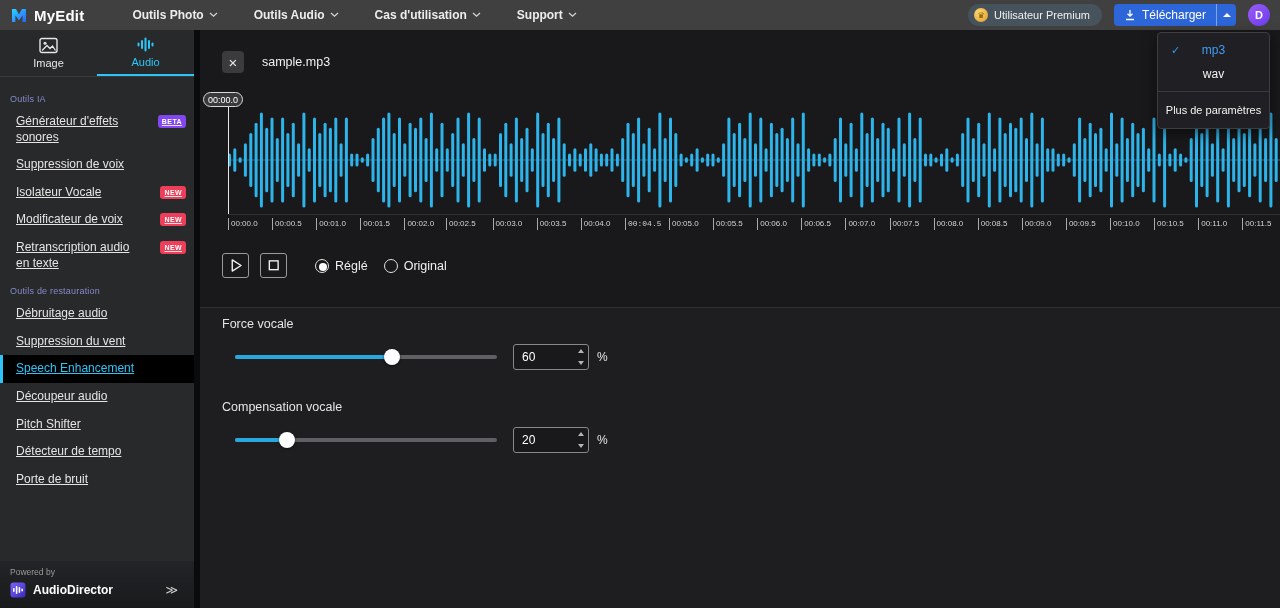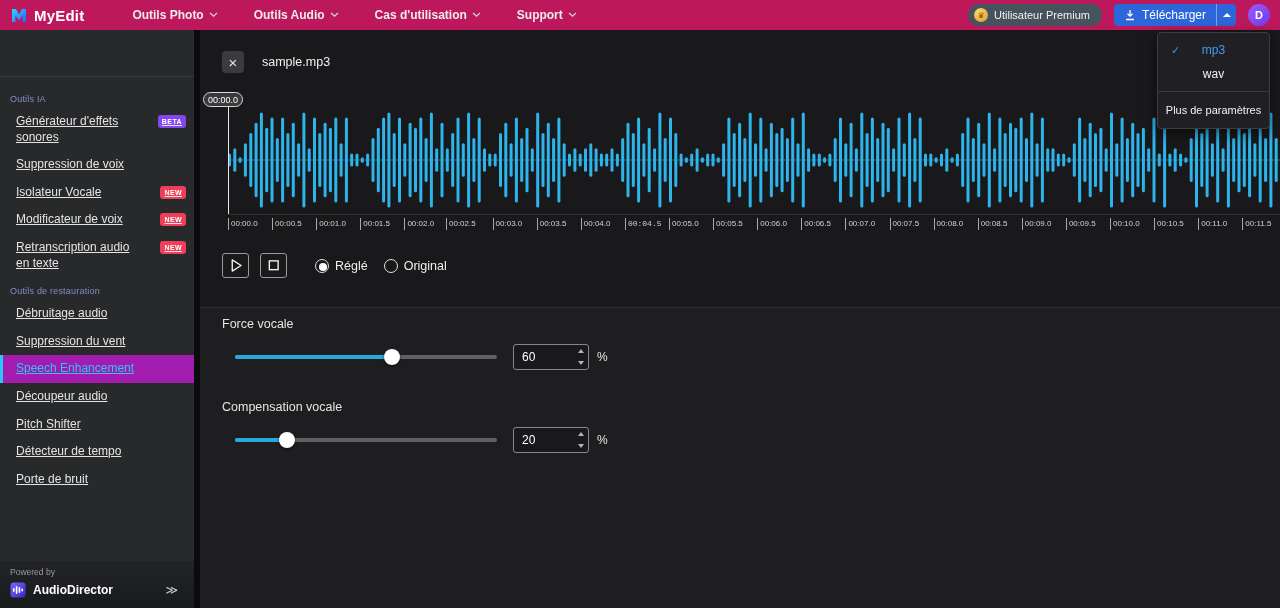--- a/index.html
+++ b/index.html
@@ -1,20 +1,20 @@
 <!DOCTYPE html>
 <html><head>
 <meta charset="utf-8">
 <style>
   * { margin:0; padding:0; box-sizing:border-box; }
   html,body { width:1280px; height:608px; overflow:hidden; background:#000; 
               font-family:"Liberation Sans", sans-serif; }
 
   
-  .topbar { height:30px; background:#be185d; display:flex; align-items:center; padding:0 10px; position:relative; z-index:5; }
+  .topbar { height:30px; background:#404040; display:flex; align-items:center; padding:0 10px; position:relative; z-index:5; }
   .brand { display:flex; align-items:center; gap:6px; }
   .brand-name { color:#fff; font-size:15px; font-weight:bold; letter-spacing:.2px; }
   .topnav { display:flex; gap:36px; margin-left:48px; }
   .nav-item { display:flex; align-items:center; gap:5px; color:#ececec; font-size:12px; font-weight:600; cursor:pointer; }
   .top-right { margin-left:auto; display:flex; align-items:center; gap:12px; }
   .premium-btn { height:22px; border-radius:11px; background:#46535c; display:flex; align-items:center; gap:6px; padding:0 12px 0 6px; color:#f0f0f0; font-size:11px; }
   .coin { width:14px; height:14px; border-radius:50%; background:radial-gradient(circle at 35% 30%, #ffd76e, #dd9a2b); display:flex; align-items:center; justify-content:center; font-size:8px; color:#7a5200; }
   .dl-btn { display:flex; height:22px; border-radius:4px; overflow:hidden; }
   .dl-main { background:#2d66d9; display:flex; align-items:center; gap:6px; padding:0 10px; color:#fff; font-size:12px; }
   .dl-caret { width:20px; background:#2d66d9; border-left:1px solid rgba(255,255,255,.4); display:flex; align-items:center; justify-content:center; }
@@ -28,21 +28,21 @@
   .main { flex:1; background:#19191b; position:relative; overflow:hidden; }
 
   
   .tabs { height:47px; display:flex; border-bottom:1px solid #3a3b3d; }
   .tab { flex:1; display:flex; flex-direction:column; align-items:center; justify-content:center; gap:3px; font-size:11px; color:#e6e6e6; cursor:pointer; }
   .tab.active { color:#2cc5f8; border-bottom:2px solid #2cc5f8; }
   .side-nav { flex:1; padding-top:8px; overflow:hidden; }
   .sec-title { padding:9px 10px 4px 10px; font-size:9px; color:#828cc8; letter-spacing:.2px; }
   .side-item { display:flex; align-items:flex-start; gap:6px; padding:6px 8px 6px 16px; color:#e4e4e4; font-size:12px; line-height:1.3; cursor:pointer;text-decoration:underline; }
   .side-item .side-label { max-width:128px; }
-  .side-item.active { color:#2cc5f8; background:#a21caf; border-left:3px solid #2cc5f8; padding-left:13px; }
+  .side-item.active { color:#2cc5f8; background:#000000; border-left:3px solid #2cc5f8; padding-left:13px; }
   .badge { margin-left:auto; margin-top:1px; font-size:7px; font-weight:bold; color:#fff; border-radius:3px; padding:2px 4px; letter-spacing:.4px; }
   .badge.beta { background:#8347f2; }
   .badge.new { background:#ee3e59; }
   .powered { background:linear-gradient(#232427,#191a1c); padding:6px 10px 10px 10px;margin-top:12px; }
   .powered-label { font-size:8.5px; color:#9a9a9a; margin-bottom:5px; }
   .powered-row { display:flex; align-items:center; gap:7px; }
   .ad-name { color:#fff; font-size:12px; font-weight:bold; }
   .chevrons { margin-left:auto; margin-right:6px; color:#cfcfcf; font-size:12px; }
 
   
@@ -145,20 +145,40 @@
         <span class="tri-up-w"></span>
       </div>
     </div>
     <div class="avatar">D</div>
   </div>
 </header>
 
 <div class="layout">
   <aside class="sidebar">
     <div class="tabs">
+      <div class="tab">
+        <svg width="19" height="17" viewBox="0 0 19 17">
+          <rect x="1" y="1.5" width="17" height="14" rx="2" fill="none" stroke="#e6e6e6" stroke-width="1.4"></rect>
+          <circle cx="6" cy="6.2" r="1.5" fill="#e6e6e6"></circle>
+          <path d="M3 13.5 L8 8.5 L11 11.5 L13.5 9 L16.5 13.5" fill="none" stroke="#e6e6e6" stroke-width="1.3"></path>
+        </svg>
+        <span>Image</span>
+      </div>
+      <div class="tab active">
+        <svg width="19" height="17" viewBox="0 0 19 17">
+          <g fill="#2cc5f8">
+            <rect x="1.5" y="6.5" width="2" height="4" rx="1"></rect>
+            <rect x="5" y="4" width="2" height="9" rx="1"></rect>
+            <rect x="8.5" y="1.5" width="2" height="14" rx="1"></rect>
+            <rect x="12" y="4" width="2" height="9" rx="1"></rect>
+            <rect x="15.5" y="6.5" width="2" height="4" rx="1"></rect>
+          </g>
+        </svg>
+        <span>Audio</span>
+      </div>
     </div>
     <div class="side-nav">
         <div class="sec-title">Outils IA</div>
         <div class="side-item">
           <span class="side-label">Générateur d'effets sonores</span>
           <span class="badge beta">BETA</span>
         </div>
         <div class="side-item">
           <span class="side-label">Suppression de voix</span>
         </div>

